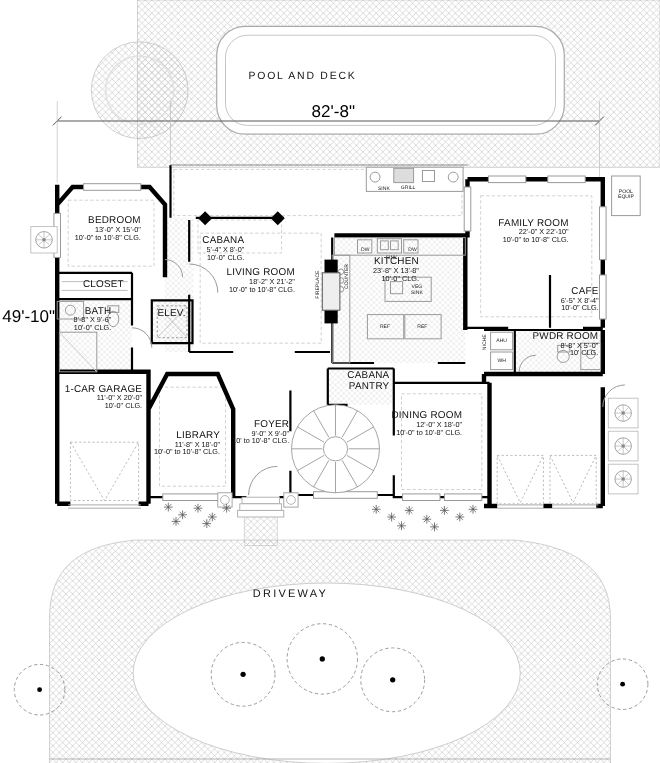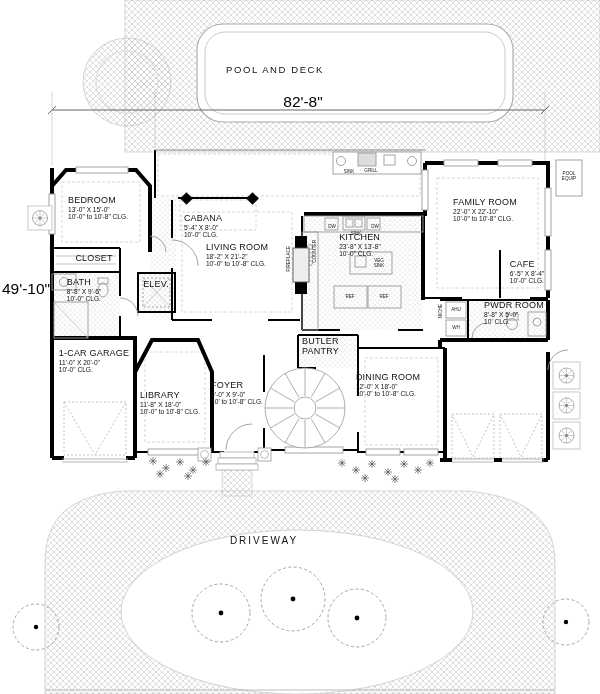--- a/index.html
+++ b/index.html
@@ -1,19 +1,19 @@
 <!DOCTYPE html>
 <html><head>
 <meta charset="utf-8">
 <style>
   html,body{margin:0;padding:0;background:#fff;}
   .plan{position:relative;width:600px;height:694px;background:#fff;overflow:hidden;
         font-family:"Liberation Sans", sans-serif;color:#111;}
   .plan svg{position:absolute;left:0;top:0;}
-  .lbl{position:absolute;transform:translateX(-50%);text-align:left;white-space:nowrap;color:#111;}
+  .lbl{position:absolute;transform:translateX(-50%);text-align:right;white-space:nowrap;color:#111;}
   .rn{font-size:9px;line-height:9.5px;letter-spacing:.2px;}
   .rd{font-size:6.6px;line-height:7.4px;}
   .area{font-size:9.5px;letter-spacing:1.6px;}
   .drv{font-size:10px;letter-spacing:2px;}
   .big{font-size:15.5px;color:#000;}
   .bigleft{position:absolute;font-size:15.5px;color:#000;white-space:nowrap;}
   .fx{position:absolute;transform:translateX(-50%);text-align:center;font-size:4.6px;line-height:5px;color:#222;white-space:nowrap;}
   .fxw{white-space:normal;}
   .fxv{position:absolute;font-size:4.6px;line-height:5px;color:#222;writing-mode:vertical-rl;transform:rotate(180deg);white-space:nowrap;}
   .wrap{white-space:normal;width:52px;}
@@ -317,21 +317,21 @@
   <div class="rn">LIBRARY</div>
   <div class="rd">11'-8" X 18'-0"</div>
   <div class="rd">10'-0" to 10'-8" CLG.</div>
 </div>
 <div class="lbl" style="left:237px;top:381px">
   <div class="rn">FOYER</div>
   <div class="rd">9'-0" X 9'-0"</div>
   <div class="rd">10' to 10'-8" CLG.</div>
 </div>
 <div class="lbl" style="left:328px;top:337px">
-  <div class="rn wrap">BUTLER PANTRY</div>
+  <div class="rn wrap">CABANA PANTRY</div>
 </div>
 <div class="lbl" style="left:388px;top:373px">
   <div class="rn">DINING ROOM</div>
   <div class="rd">12'-0" X 18'-0"</div>
   <div class="rd">10'-0" to 10'-8" CLG.</div>
 </div>
 
 <div class="fx" style="left:349px;top:169px">SINK</div>
 <div class="fx" style="left:371px;top:168px">GRILL</div>
 <div class="fx" style="left:332px;top:224px">DW</div>

